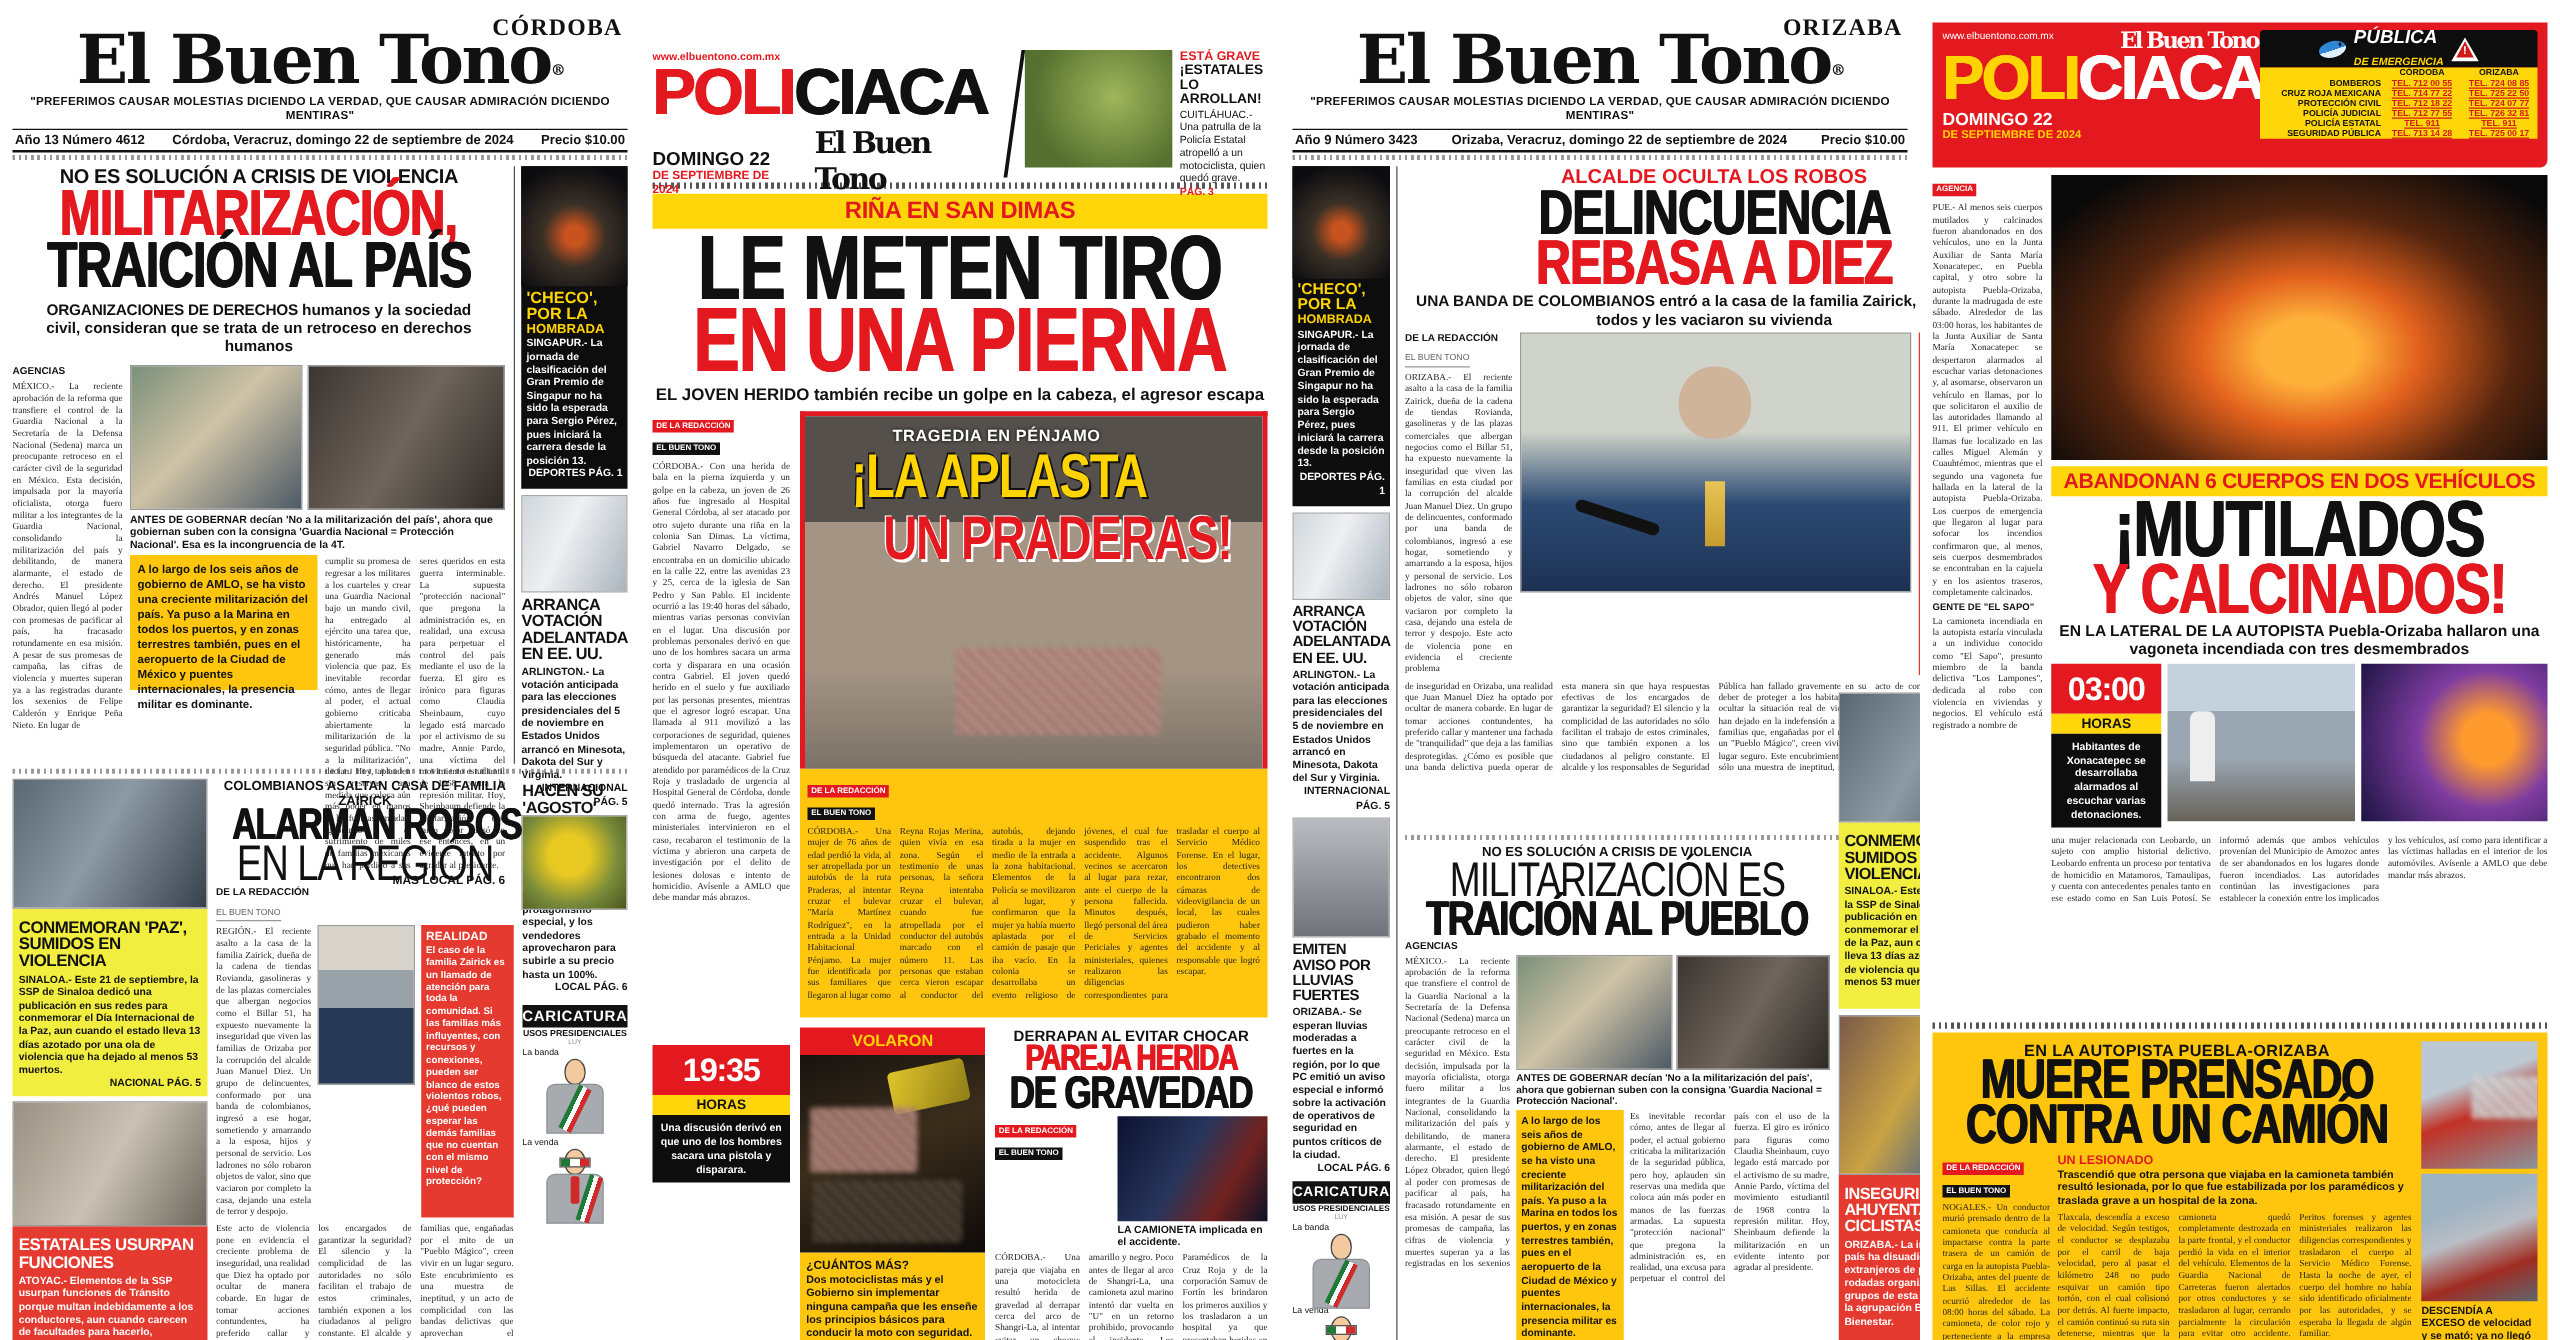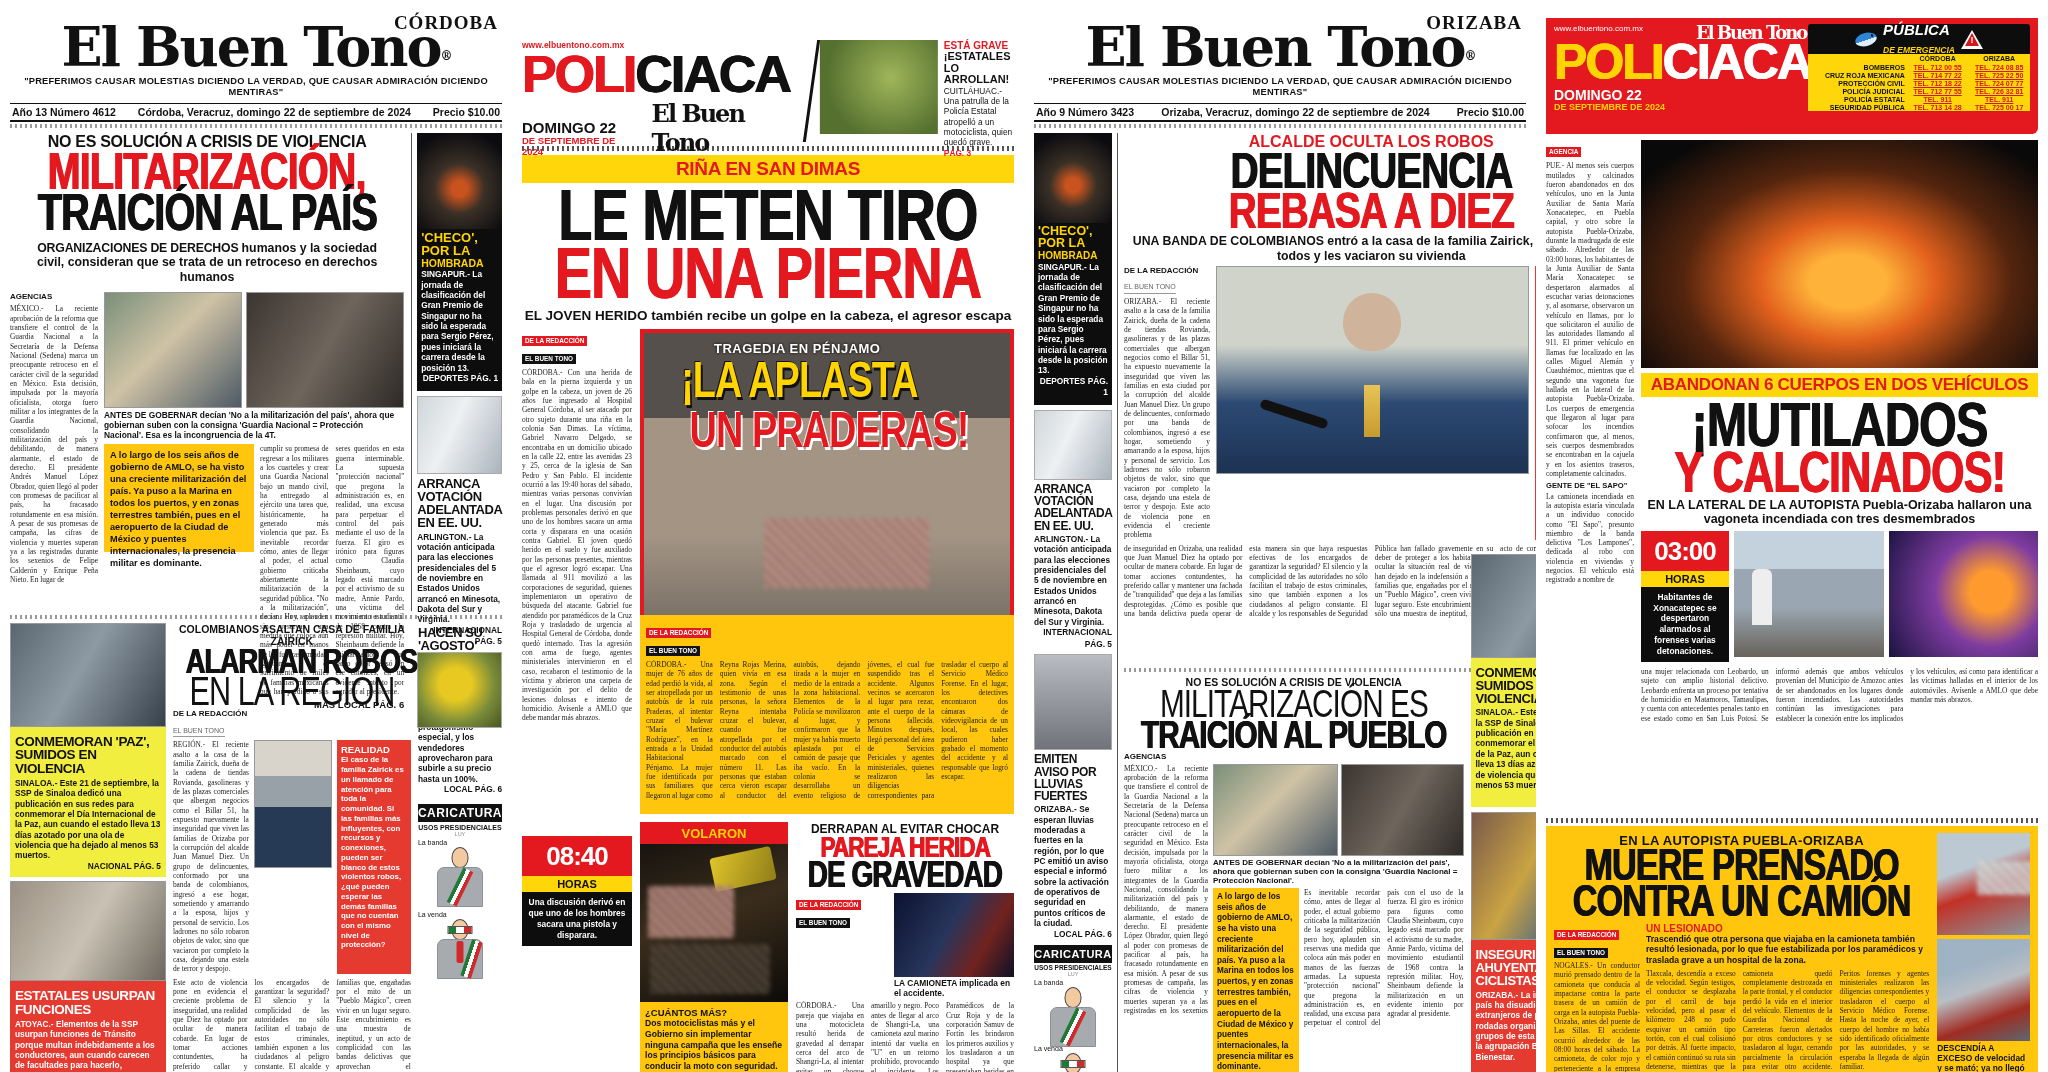--- a/index.html
+++ b/index.html
@@ -246,32 +246,32 @@
     <div class="hl ctr fat" style="font-size:62px;margin-top:4px"><span class="cond">LE METEN TIRO</span></div>
     <div class="hl ctr red fat" style="font-size:62px"><span class="cond">EN UNA PIERNA</span></div>
     <div class="ctr" style="font-size:13.5px;font-weight:bold;margin:4px 0 6px"><span>EL JOVEN HERIDO </span><span style="font-weight:600">también recibe un golpe en la cabeza, el agresor escapa</span></div>
 
     <div class="flex" style="gap:8px">
       <div style="width:110px">
         <div><span class="tag r">DE LA REDACCIÓN</span></div>
         <div style="margin-bottom:3px"><span class="tag k">EL BUEN TONO</span></div>
         <div class="body7" style="height:462px;overflow:hidden">CÓRDOBA.- Con una herida de bala en la pierna izquierda y un golpe en la cabeza, un joven de 26 años fue ingresado al Hospital General Córdoba, al ser atacado por otro sujeto durante una riña en la colonia San Dimas. La víctima, Gabriel Navarro Delgado, se encontraba en un domicilio ubicado en la calle 22, entre las avenidas 23 y 25, cerca de la iglesia de San Pedro y San Pablo. El incidente ocurrió a las 19:40 horas del sábado, mientras varias personas convivían en el lugar. Una discusión por problemas personales derivó en que uno de los hombres sacara un arma corta y disparara en una ocasión contra Gabriel. El joven quedó herido en el suelo y fue auxiliado por las personas presentes, mientras que el agresor logró escapar. Una llamada al 911 movilizó a las corporaciones de seguridad, quienes implementaron un operativo de búsqueda del atacante. Gabriel fue atendido por paramédicos de la Cruz Roja y trasladado de urgencia al Hospital General de Córdoba, donde quedó internado. Tras la agresión con arma de fuego, agentes ministeriales intervinieron en el caso, recabaron el testimonio de la víctima y abrieron una carpeta de investigación por el delito de lesiones dolosas e intento de homicidio. Avísenle a AMLO que debe mandar más abrazos.</div>
         <div class="hora" style="margin-top:6px">
-          <div class="t">08:40</div>
+          <div class="t">19:35</div>
           <div class="l">HORAS</div>
           <div class="n">Una discusión derivó en que uno de los hombres sacara una pistola y disparara.</div>
         </div>
       </div>
 
       <div style="flex:1">
         <div style="border:4px solid var(--red);border-bottom:none">
           <div class="photo ph-penjamo" style="height:282px">
             <div class="wt b" style="position:absolute;left:70px;top:8px;font-size:13px;letter-spacing:.5px;text-shadow:0 0 3px #000">TRAGEDIA EN PÉNJAMO</div>
             <div class="hl yl" style="position:absolute;left:24px;top:28px;font-size:42px;text-shadow:2px 2px 0 #111,-1px -1px 0 #111"><span class="cond">¡LA APLASTA</span></div>
-            <div class="hl red" style="position:absolute;left:30px;top:78px;font-size:42px;text-shadow:2px 2px 0 #fff,-1px -1px 0 #fff"><span class="cond">UN PRADERAS!</span></div>
+            <div class="hl red" style="position:absolute;left:47px;top:78px;font-size:42px;text-shadow:2px 2px 0 #fff,-1px -1px 0 #fff"><span class="cond">UN PRADERAS!</span></div>
             <div class="blur" style="left:120px;top:185px;width:165px;height:70px"></div>
           </div>
         </div>
         <div style="background:var(--gold);padding:6px">
           <div><span class="tag r">DE LA REDACCIÓN</span></div>
           <div style="margin-bottom:3px"><span class="tag k">EL BUEN TONO</span></div>
           <div class="body7 colwrap" style="column-count:5;height:148px;overflow:hidden">CÓRDOBA.- Una mujer de 76 años de edad perdió la vida, al ser atropellada por un autobús de la ruta Praderas, al intentar cruzar el bulevar "María Martínez Rodríguez", en la entrada a la Unidad Habitacional Pénjamo. La mujer fue identificada por sus familiares que llegaron al lugar como Reyna Rojas Merina, quien vivía en esa zona. Según el testimonio de unas personas, la señora Reyna intentaba cruzar el bulevar, cuando fue atropellada por el conductor del autobús marcado con el número 11. Las personas que estaban cerca vieron escapar al conductor del autobús, dejando tirada a la mujer en medio de la entrada a la zona habitacional. Elementos de la Policía se movilizaron al lugar, y confirmaron que la mujer ya había muerto aplastada por el camión de pasaje que iba vacío. En la colonia se desarrollaba un evento religioso de jóvenes, el cual fue suspendido tras el accidente. Algunos vecinos se acercaron al lugar para rezar, ante el cuerpo de la persona fallecida. Minutos después, llegó personal del área de Servicios Periciales y agentes ministeriales, quienes realizaron las diligencias correspondientes para trasladar el cuerpo al Servicio Médico Forense. En el lugar, los detectives encontraron dos cámaras de videovigilancia de un local, las cuales pudieron haber grabado el momento del accidente y al responsable que logró escapar.</div>
         </div>
 
         <div class="flex" style="gap:8px;margin-top:8px">
@@ -500,21 +500,21 @@
           <span class="red b" style="font-size:17px;letter-spacing:-.3px">ABANDONAN 6 CUERPOS EN DOS VEHÍCULOS</span>
         </div>
         <div class="hl ctr fat" style="font-size:54px;margin-top:2px"><span class="cond">¡MUTILADOS</span></div>
         <div class="hl ctr red fat" style="font-size:48px"><span class="cond">Y CALCINADOS!</span></div>
         <div class="ctr" style="font-size:12.5px;font-weight:bold;line-height:1.15;margin:3px 4px"><span>EN LA LATERAL DE LA AUTOPISTA </span><span style="font-weight:600">Puebla-Orizaba hallaron una vagoneta incendiada con tres desmembrados</span></div>
 
         <div class="flex" style="gap:5px;margin-top:4px">
           <div class="hora" style="width:88px">
             <div class="t">03:00</div>
             <div class="l">HORAS</div>
-            <div class="n">Habitantes de Xonacatepec se despertaron alarmados al forenses varias detonaciones.</div>
+            <div class="n">Habitantes de Xonacatepec se desarrollaba alarmados al escuchar varias detonaciones.</div>
           </div>
           <div class="photo ph-dawn" style="flex:1;height:126px">
             <div style="position:absolute;left:18px;top:38px;width:20px;height:56px;background:#eee;border-radius:6px 6px 0 0"></div>
           </div>
           <div class="photo ph-nfire" style="flex:1;height:126px"></div>
         </div>
 
         <div class="flex" style="gap:6px;margin-top:5px">
           <div class="body7 colwrap" style="flex:1;column-count:3;height:148px;overflow:hidden">una mujer relacionada con Leobardo, un sujeto con amplio historial delictivo. Leobardo enfrenta un proceso por tentativa de homicidio en Matamoros, Tamaulipas, y cuenta con antecedentes penales tanto en ese estado como en San Luis Potosí. Se informó además que ambos vehículos provenían del Municipio de Amozoc antes de ser abandonados en los lugares donde fueron incendiados. Las autoridades continúan las investigaciones para establecer la conexión entre los implicados y los vehículos, así como para identificar a las víctimas halladas en el interior de los automóviles. Avísenle a AMLO que debe mandar más abrazos.</div>
         </div>

